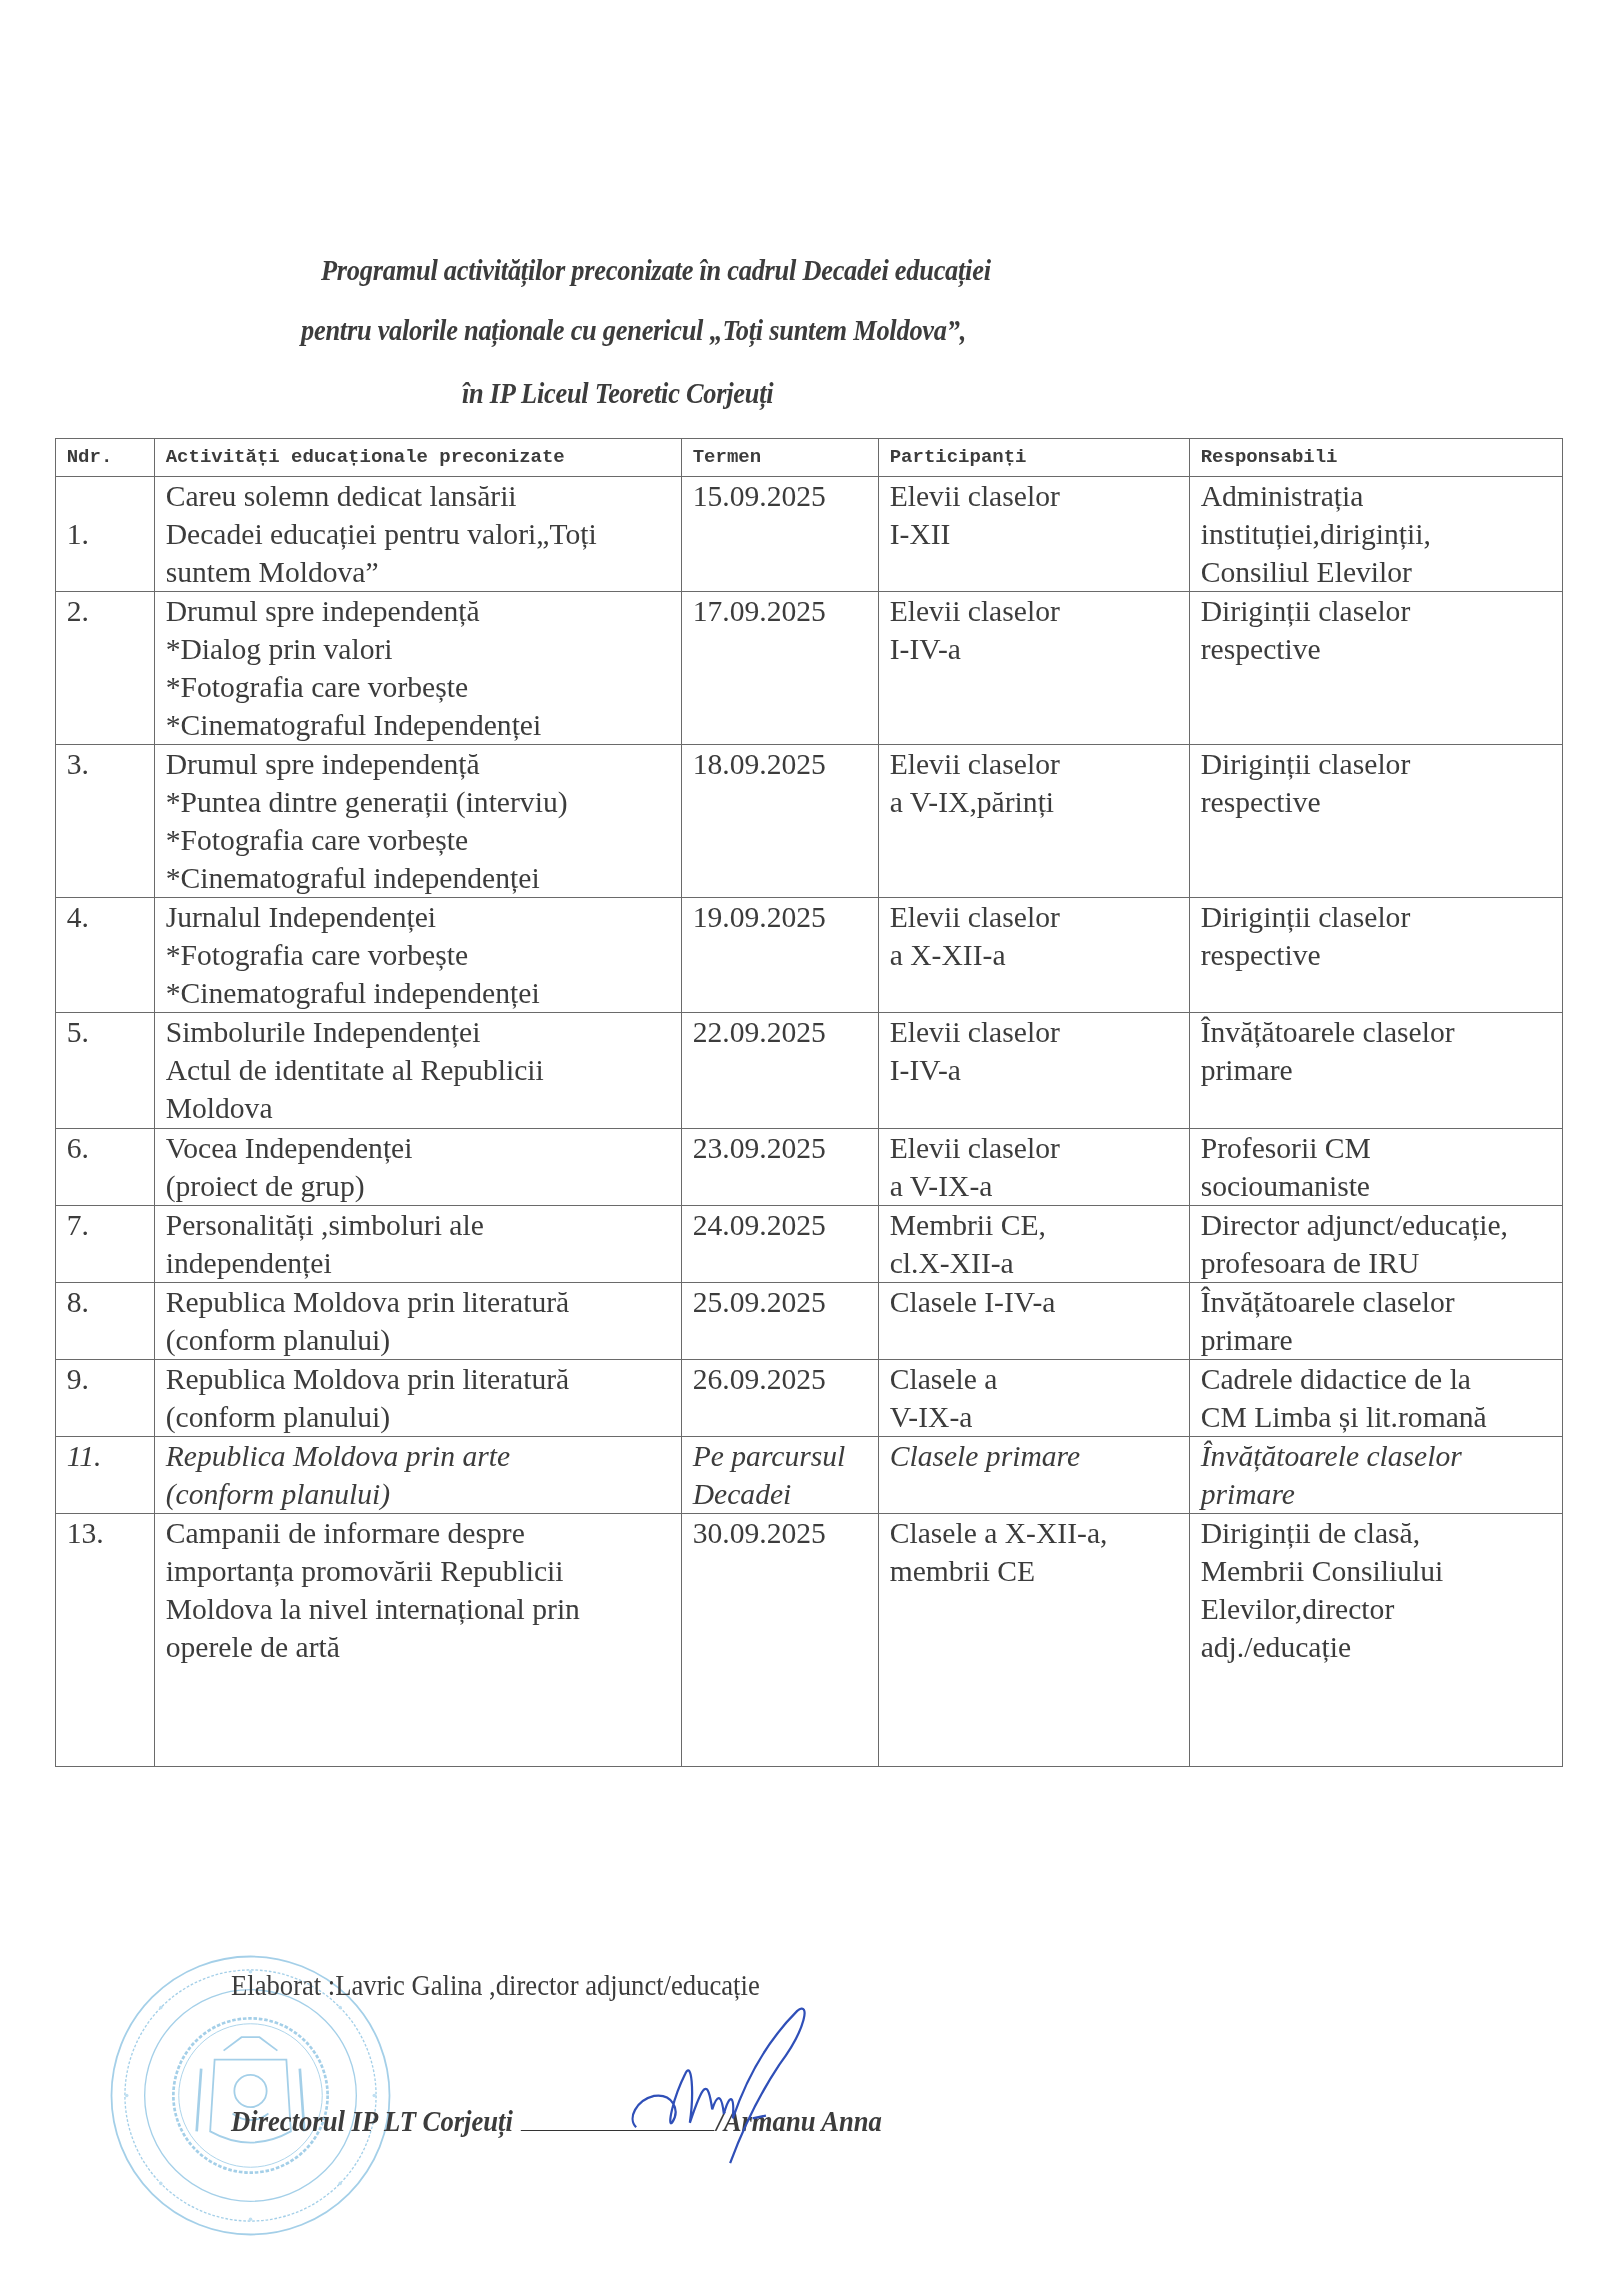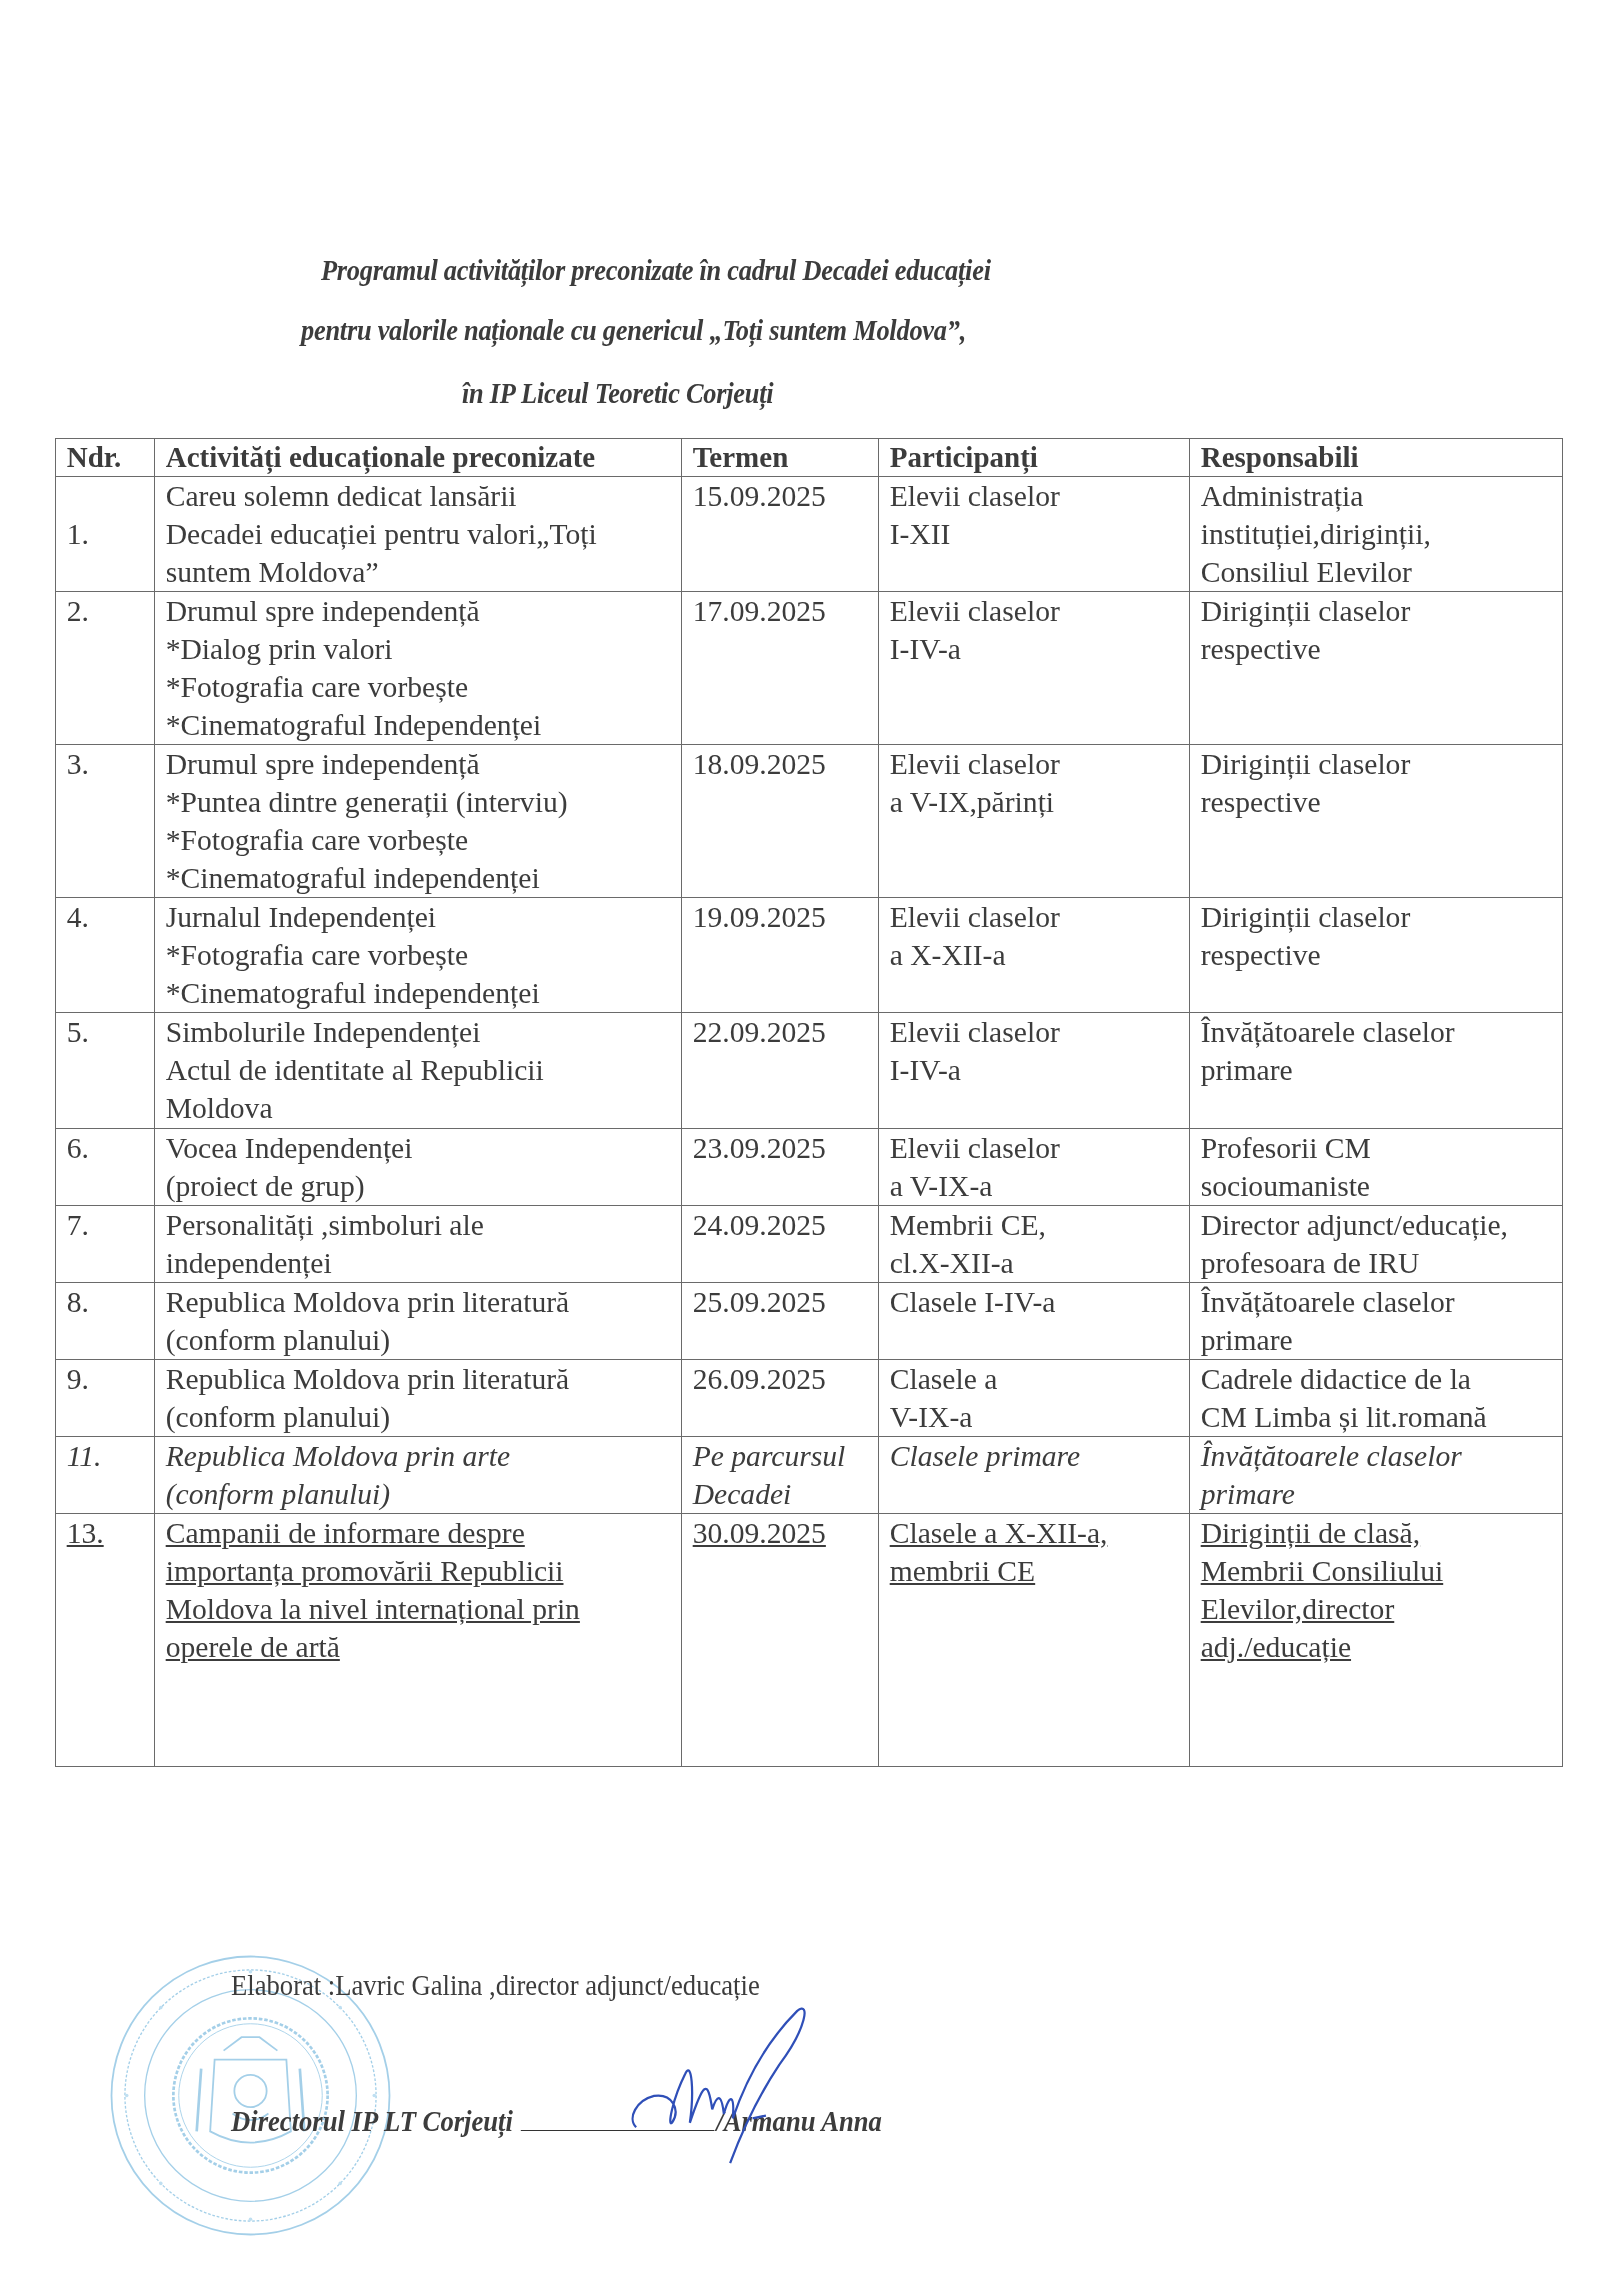--- a/index.html
+++ b/index.html
@@ -18,21 +18,21 @@
 
   table.plan {
     position: absolute; left: 55px; top: 438px; width: 1507px;
     border-collapse: collapse; table-layout: fixed;
     font-size: 29.6px; line-height: 38px; color: #3c3c3c;
   }
   table.plan td, table.plan th {
     border: 1.8px solid #6a6a6a; vertical-align: top; padding: 0 0 0 10.7px;
     text-align: left; white-space: pre-line; overflow: hidden;
   }
-  table.plan th { font-weight: bold; font-size: 29px; height: 37px; line-height: 36px; }
+  table.plan th { font-weight: bold; font-size: 19px; height: 37px; line-height: 36px; font-family: Liberation Mono, monospace; }
   col.c0 { width: 99px; } col.c1 { width: 527px; } col.c2 { width: 197px; }
   col.c3 { width: 311px; } col.c4 { width: 373px; }
   td.nr { padding-left: 7.2px; }
   td.nr.mid { vertical-align: middle; }
 
   .footer-line { position: absolute; font-size: 29.6px; white-space: nowrap; color: #3c3c3c; }
   #elab { left: 231px; top: 1969px; transform: scaleX(0.9); transform-origin: left top; }
   #dirline { left: 231px; top: 2103px; font-style: italic; font-weight: bold; transform: scaleX(0.9); transform-origin: left top; }
   #dirline .underline { display: inline-block; width: 215px; border-bottom: 1.8px solid #333; margin: 0 1.8px; height: 27px; vertical-align: baseline; }
 
@@ -165,21 +165,21 @@
         <tr style="height: 55px; font-style: italic;">
           <td class="nr">11.</td>
           <td>Republica Moldova prin arte
 (conform planului)</td>
           <td>Pe parcursul
 Decadei</td>
           <td>Clasele primare</td>
           <td>Învățătoarele claselor
 primare</td>
         </tr>
-        <tr style="height: 253px; text-decoration: underline;">
+        <tr style="height: 253px;">
           <td class="nr">13.</td>
           <td>Campanii de informare despre
 importanța promovării Republicii
 Moldova la nivel internațional prin
 operele de artă</td>
           <td>30.09.2025</td>
           <td>Clasele a X-XII-a,
 membrii CE</td>
           <td>Diriginții de clasă,
 Membrii Consiliului

